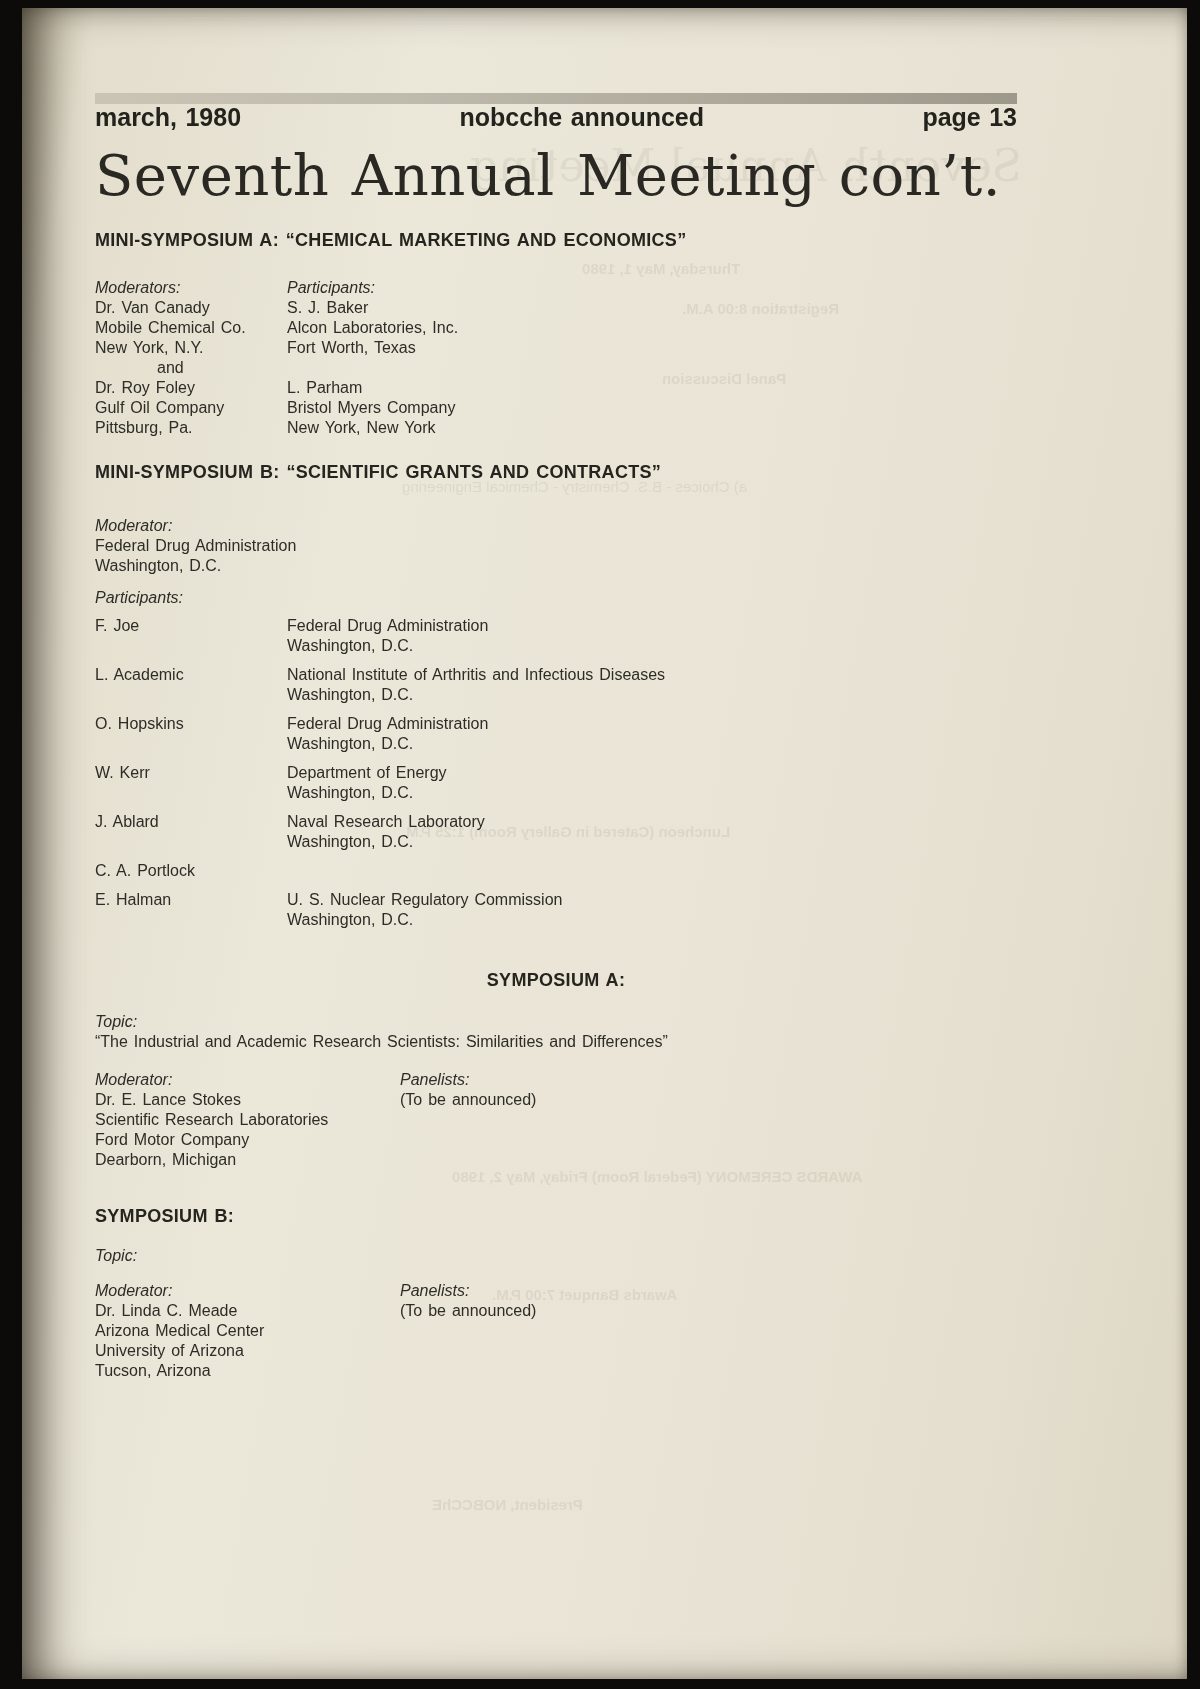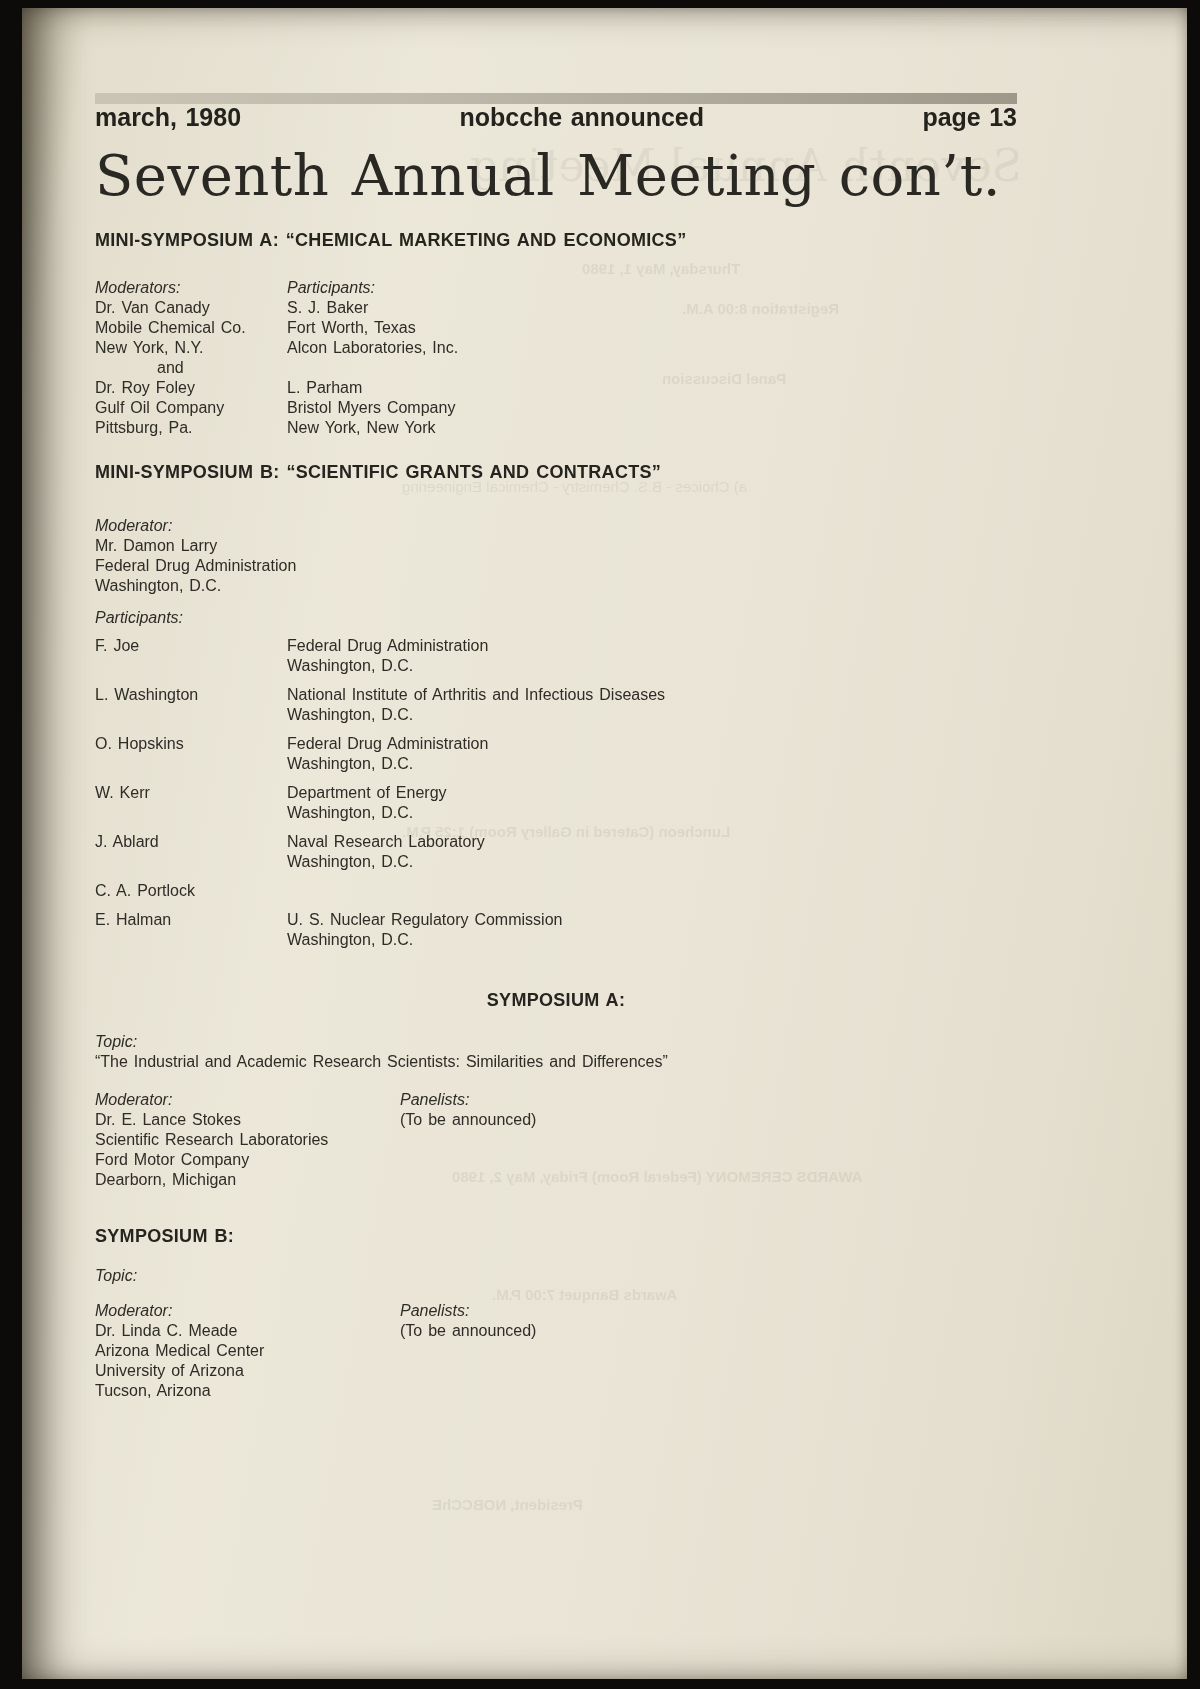--- a/index.html
+++ b/index.html
@@ -170,50 +170,49 @@
           <div class="line">Mobile Chemical Co.</div>
           <div class="line">New York, N.Y.</div>
           <div class="line and-line">and</div>
           <div class="line">Dr. Roy Foley</div>
           <div class="line">Gulf Oil Company</div>
           <div class="line">Pittsburg, Pa.</div>
         </div>
         <div class="col">
           <div class="line label">Participants:</div>
           <div class="line">S. J. Baker</div>
+          <div class="line">Alcon Laboratories, Inc.</div>
           <div class="line">Fort Worth, Texas</div>
-          <div class="line">Alcon Laboratories, Inc.</div>
           <div class="line"></div>
           <div class="line">L. Parham</div>
           <div class="line">Bristol Myers Company</div>
           <div class="line">New York, New York</div>
         </div>
       </div>
 
       <h2 class="sec-heading" id="msb-heading">MINI-SYMPOSIUM B: “SCIENTIFIC GRANTS AND CONTRACTS”</h2>
 
       <div class="mod-block">
         <div class="line label mod-label">Moderator:</div>
-        <div class="line">Mr. Damon Larry</div>
         <div class="line">Federal Drug Administration</div>
         <div class="line">Washington, D.C.</div>
       </div>
 
       <div class="line label part-label">Participants:</div>
 
       <div class="p-rows">
         <div class="p-row">
           <div class="line p-name">F. Joe</div>
           <div class="p-org">
             <div class="line">Federal Drug Administration</div>
             <div class="line">Washington, D.C.</div>
           </div>
         </div>
         <div class="p-row">
-          <div class="line p-name">L. Washington</div>
+          <div class="line p-name">L. Academic</div>
           <div class="p-org">
             <div class="line">National Institute of Arthritis and Infectious Diseases</div>
             <div class="line">Washington, D.C.</div>
           </div>
         </div>
         <div class="p-row">
           <div class="line p-name">O. Hopskins</div>
           <div class="p-org">
             <div class="line">Federal Drug Administration</div>
             <div class="line">Washington, D.C.</div>

